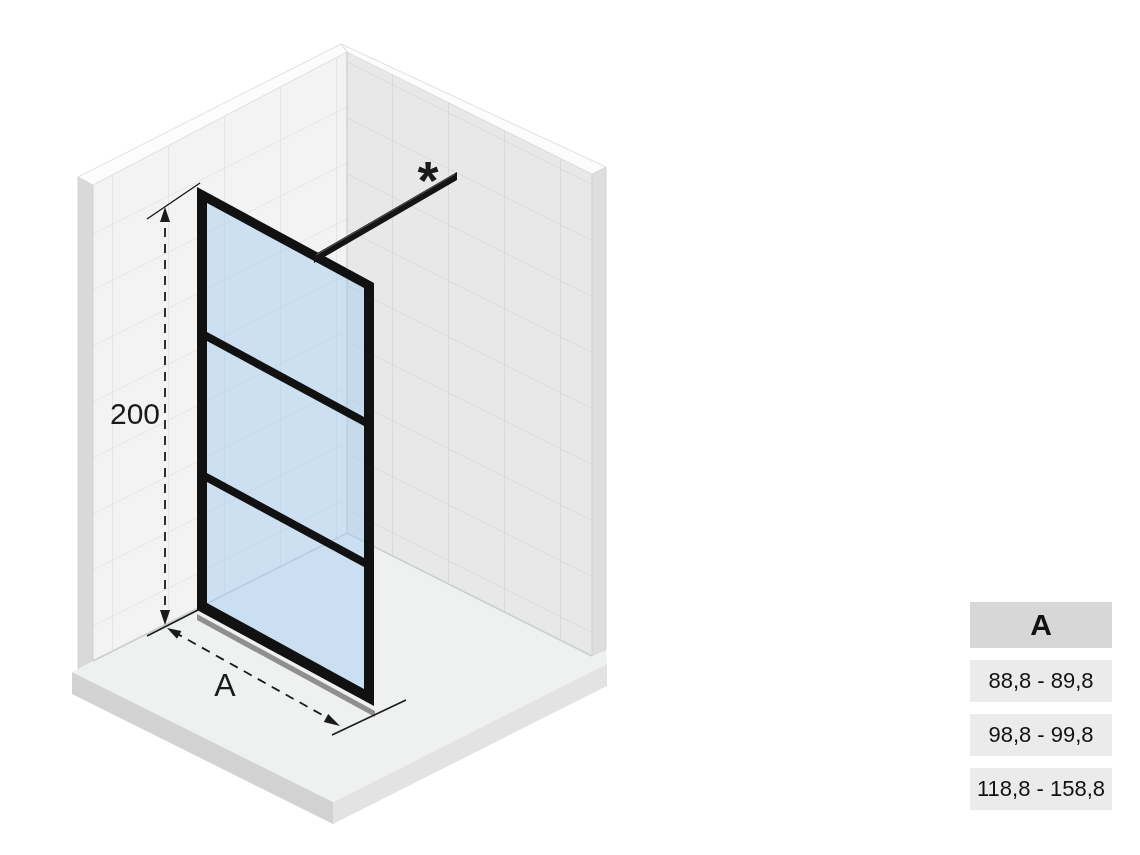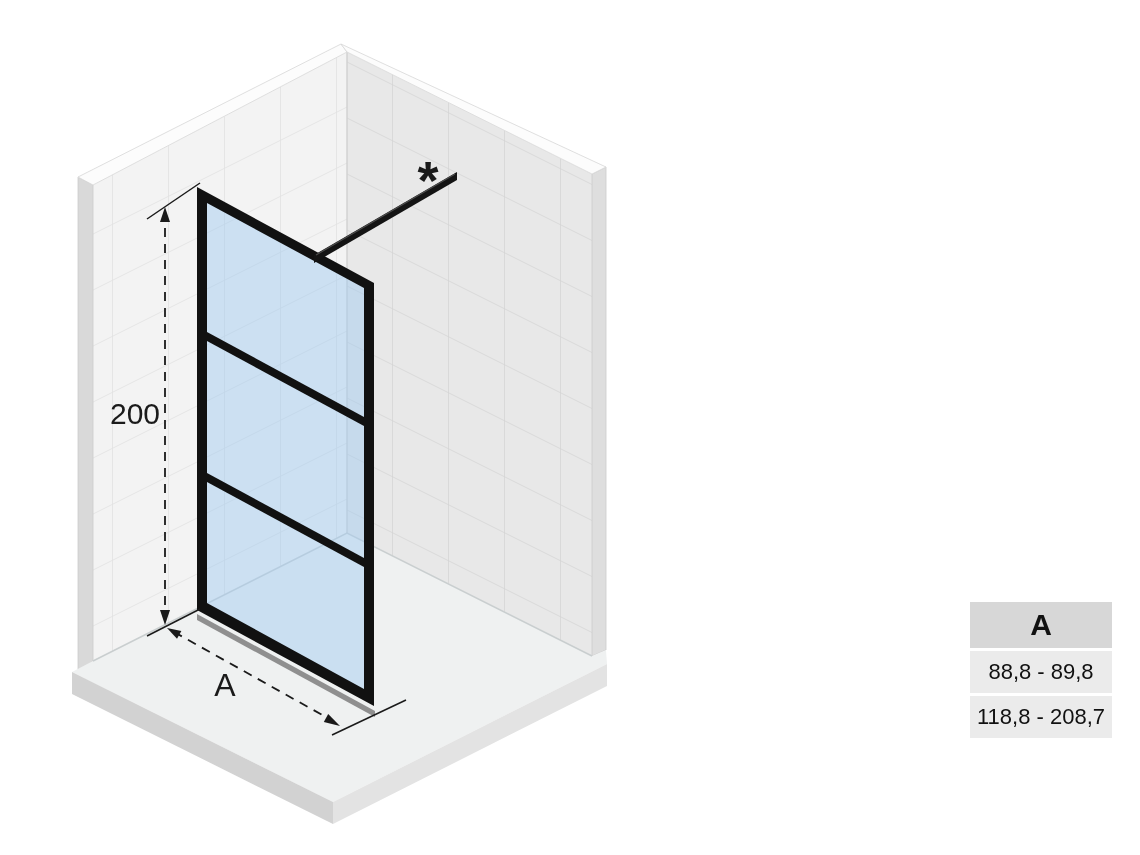--- a/index.html
+++ b/index.html
@@ -5,21 +5,21 @@
   html,body{margin:0;padding:0;background:#ffffff;}
   body{width:1140px;height:855px;position:relative;overflow:hidden;
        font-family:"Liberation Sans", sans-serif;}
   #scene{position:absolute;left:0;top:0;}
   .dim-text{fill:#1a1a1a;}
   
   .size-table{position:absolute;left:970px;top:602px;width:142px;}
   .size-table .hdr{height:46px;line-height:46px;background:#d7d7d7;
       text-align:center;font-size:30px;font-weight:bold;color:#111;}
   .size-table .row{height:42px;line-height:42px;background:#ebebeb;
-      text-align:center;font-size:22px;color:#111;margin-top:3px;}
+      text-align:center;font-size:22px;color:#111;margin-top:12px;}
 </style>
 </head>
 <body>
 
 <svg id="scene" width="1140" height="855" viewBox="0 0 1140 855">
   <defs>
     <pattern id="tilesL" width="56" height="56" patternUnits="userSpaceOnUse" patternTransform="skewY(-26.565)">
       <rect width="56" height="56" fill="#f3f3f3"></rect>
       <path d="M0 0 H56 M0 0 V56" stroke="#e1e1e1" stroke-width="1.4" fill="none"></path>
     </pattern>
@@ -85,14 +85,15 @@
     <line x1="174" y1="632" x2="333" y2="721" stroke-width="1.8" stroke-dasharray="9 7"></line>
     <polygon points="167,628 177,638.7 181.4,630.9" fill="#1a1a1a" stroke="none"></polygon>
     <polygon points="340,726 323.8,721.9 328.2,714.1" fill="#1a1a1a" stroke="none"></polygon>
   </g>
   <text x="225" y="696" text-anchor="middle" font-size="32" class="dim-text">A</text>
 </svg>
 
 <div class="size-table">
   <div class="hdr">A</div>
   <div class="row">88,8 - 89,8</div>
-  <div class="row">118,8 - 208,7</div>
+  <div class="row">98,8 - 99,8</div>
+  <div class="row">118,8 - 158,8</div>
 </div>
 
 </body></html>

